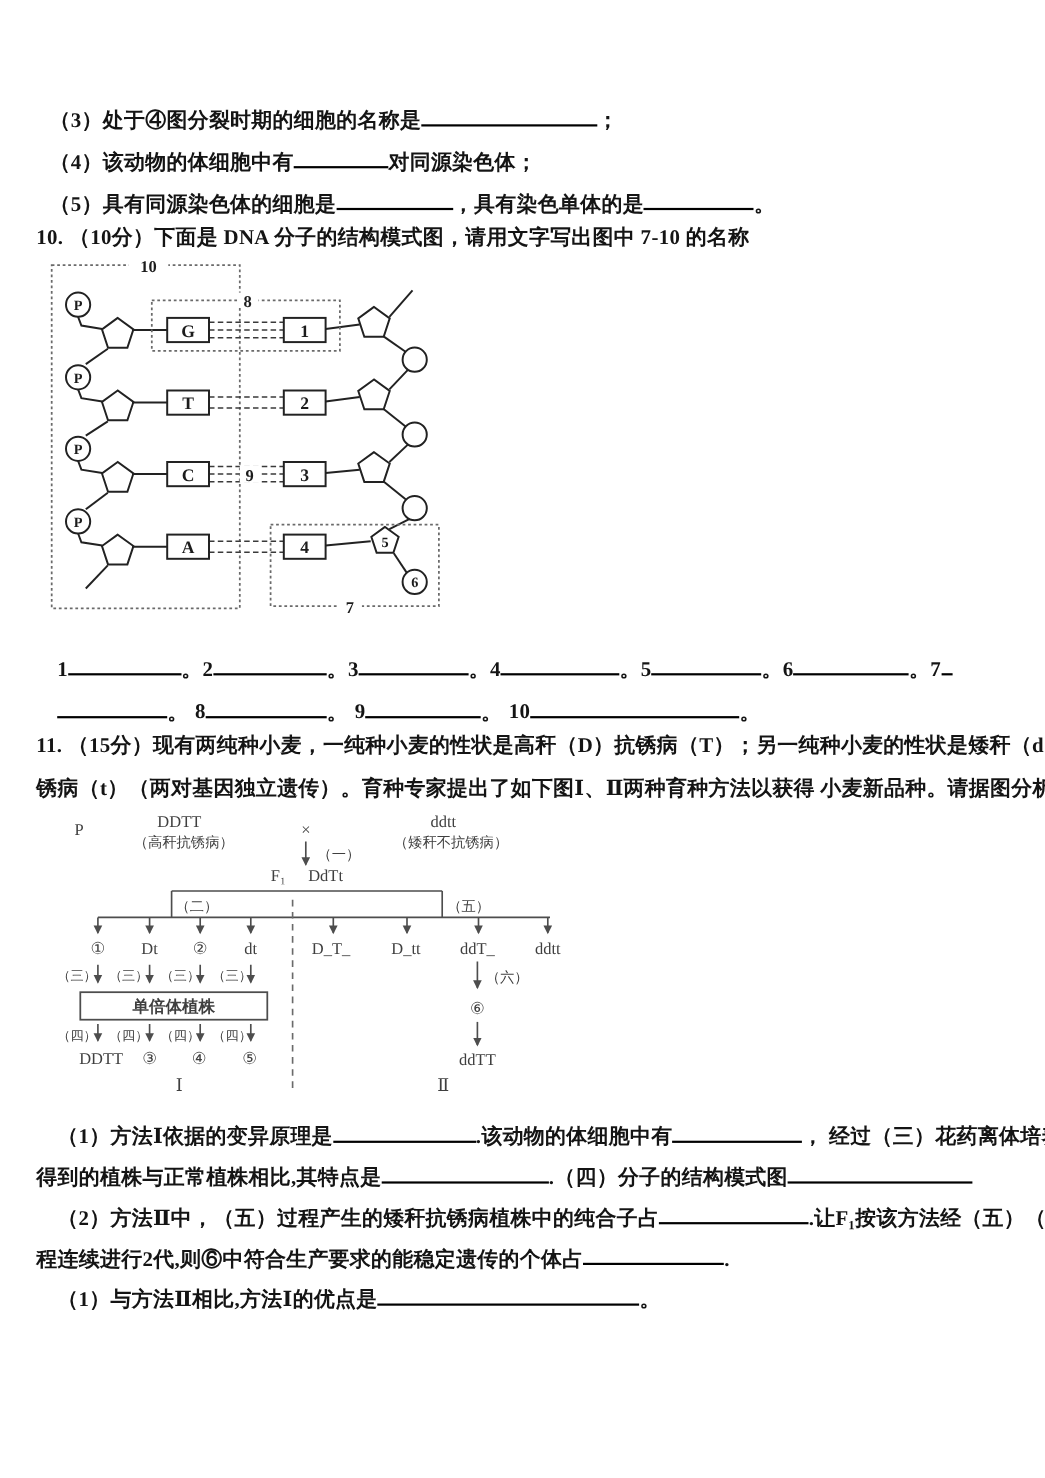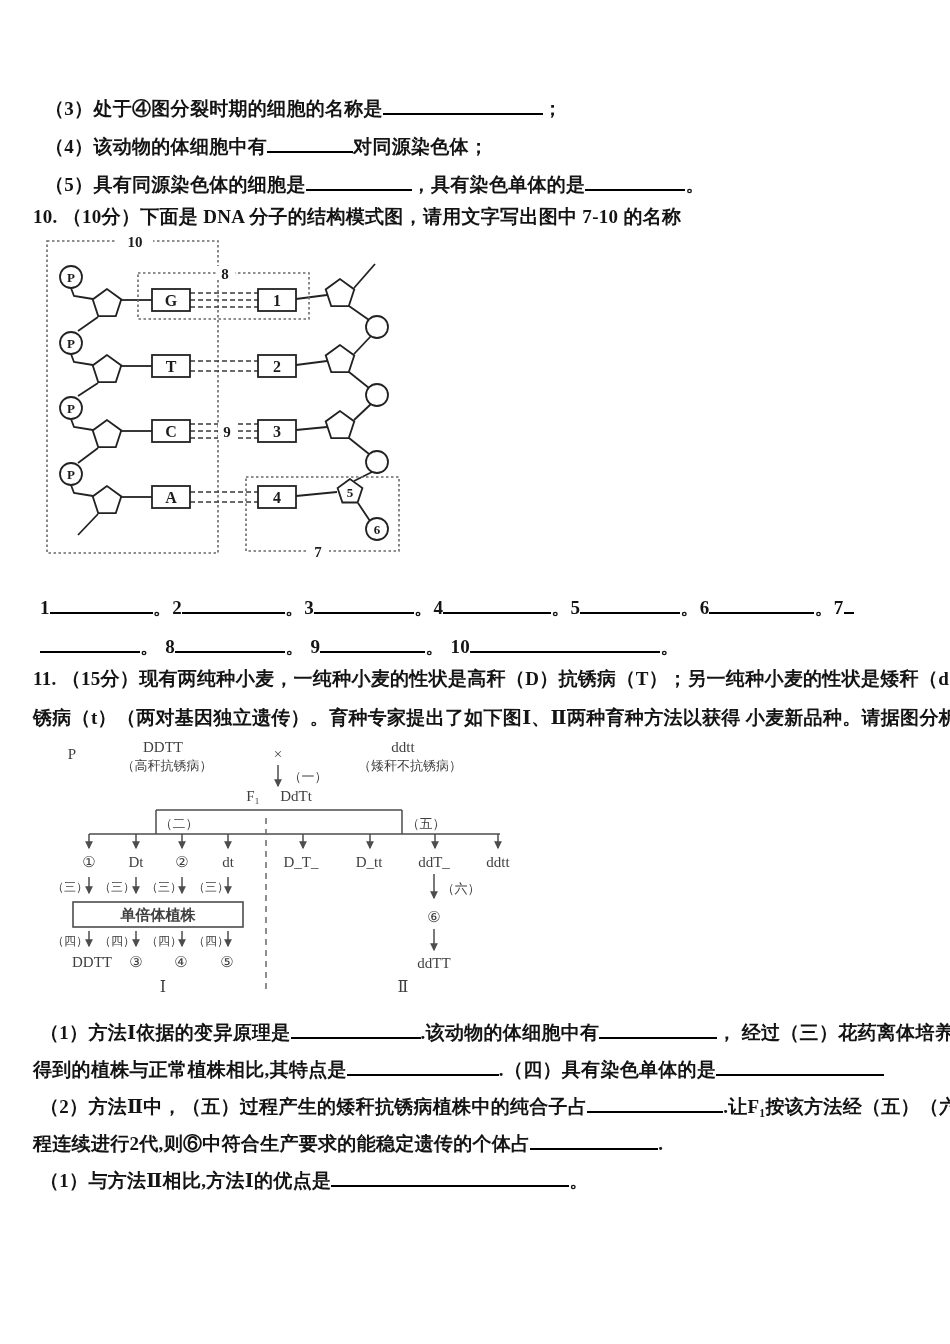--- a/index.html
+++ b/index.html
@@ -6,21 +6,21 @@
   body{
     width:950px;height:1344px;background:#ffffff;position:relative;
     font-family:"Liberation Serif","DejaVu Serif",serif;color:#141414;
     overflow:hidden;
   }
   .page{position:absolute;left:0;top:0;width:950px;height:952px;}
   .line{
     position:absolute;margin:0;font-size:19px;font-weight:700;
     line-height:26px;white-space:nowrap;letter-spacing:0.3px;
   }
-  .l45{left:45px;} .l40{left:40px;} .l33{left:33px;}
+  .l45{left:45px;} .l40{left:52px;} .l33{left:33px;}
   .blank{
     display:inline-block;border-bottom:2px solid #000;height:0.92em;
     vertical-align:baseline;
   }
   svg text{
     font-family:"Liberation Serif","DejaVu Serif",serif;
     fill:#1c1c1c;
   }
   svg.gen text{fill:#3f3f3f;}
   .dna-label{font-size:15px;font-weight:700;}
@@ -252,21 +252,21 @@
       <line x1="389" y1="191" x2="389" y2="212" marker-end="url(#arr)"></line>
     </g>
     <text x="416" y="155" font-size="13" text-anchor="middle">（六）</text>
     <text x="389" y="184" font-size="15" text-anchor="middle">⑥</text>
     <text x="389" y="230" font-size="15" text-anchor="middle">ddTT</text>
     <text x="358" y="254" font-size="16" text-anchor="middle">Ⅱ</text>
   </svg>
 
   <p class="line l40" style="top:1020px"><span>（1）方法Ⅰ依据的变异原理是</span><span class="blank" style="width:130px"></span><span>.该动物的体细胞中有</span><span class="blank" style="width:118px"></span><span>， 经过（三）花药离体培养后</span></p>
 
-  <p class="line l33" style="top:1057px"><span>得到的植株与正常植株相比,其特点是</span><span class="blank" style="width:152px"></span><span>.（四）具有染色单体的是</span><span class="blank" style="width:168px"></span></p>
+  <p class="line l33" style="top:1057px"><span>得到的植株与正常植株相比,其特点是</span><span class="blank" style="width:152px"></span><span>.（四）分子的结构模式图</span><span class="blank" style="width:168px"></span></p>
 
   <p class="line l40" style="top:1094px"><span>（2）方法Ⅱ中，（五）过程产生的矮秆抗锈病植株中的纯合子占</span><span class="blank" style="width:136px"></span><span>.让F₁按该方法经（五）（六）过</span></p>
 
   <p class="line l33" style="top:1131px"><span>程连续进行2代,则⑥中符合生产要求的能稳定遗传的个体占</span><span class="blank" style="width:128px"></span><span>.</span></p>
 
   <p class="line l40" style="top:1168px"><span>（1）与方法Ⅱ相比,方法Ⅰ的优点是</span><span class="blank" style="width:238px"></span><span>。</span></p>
 
 </div>
 
 </body></html>

